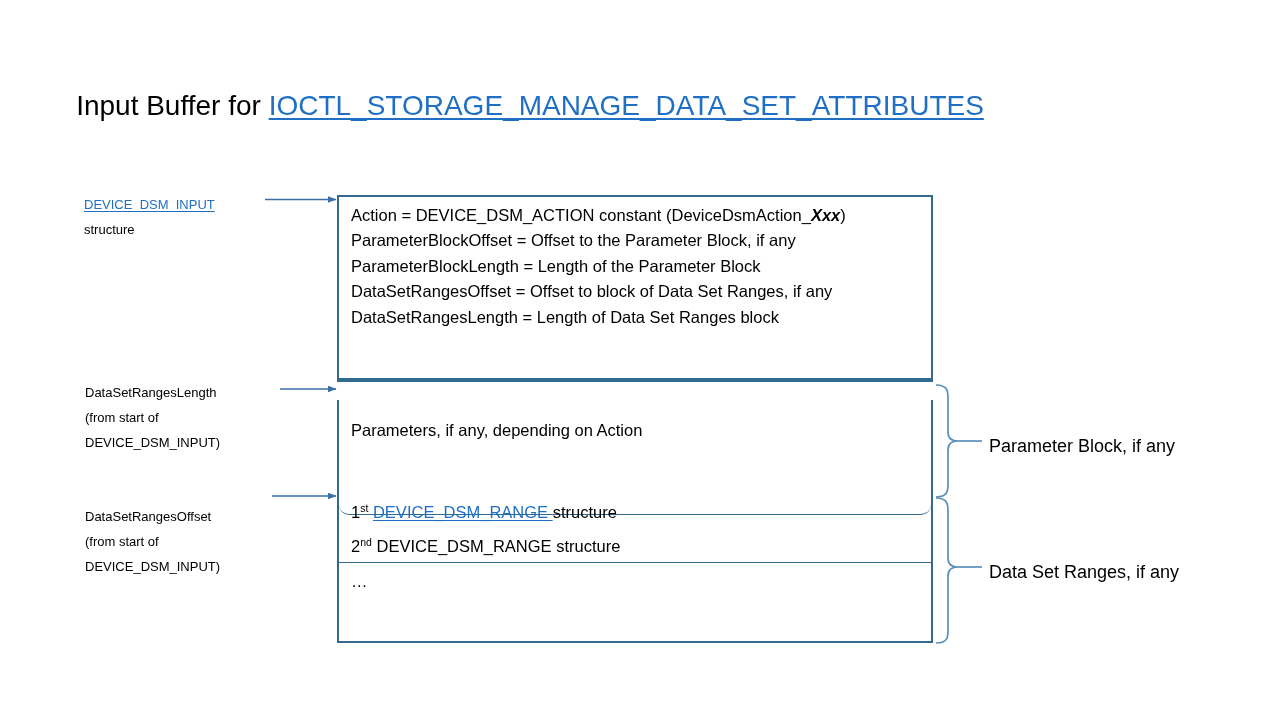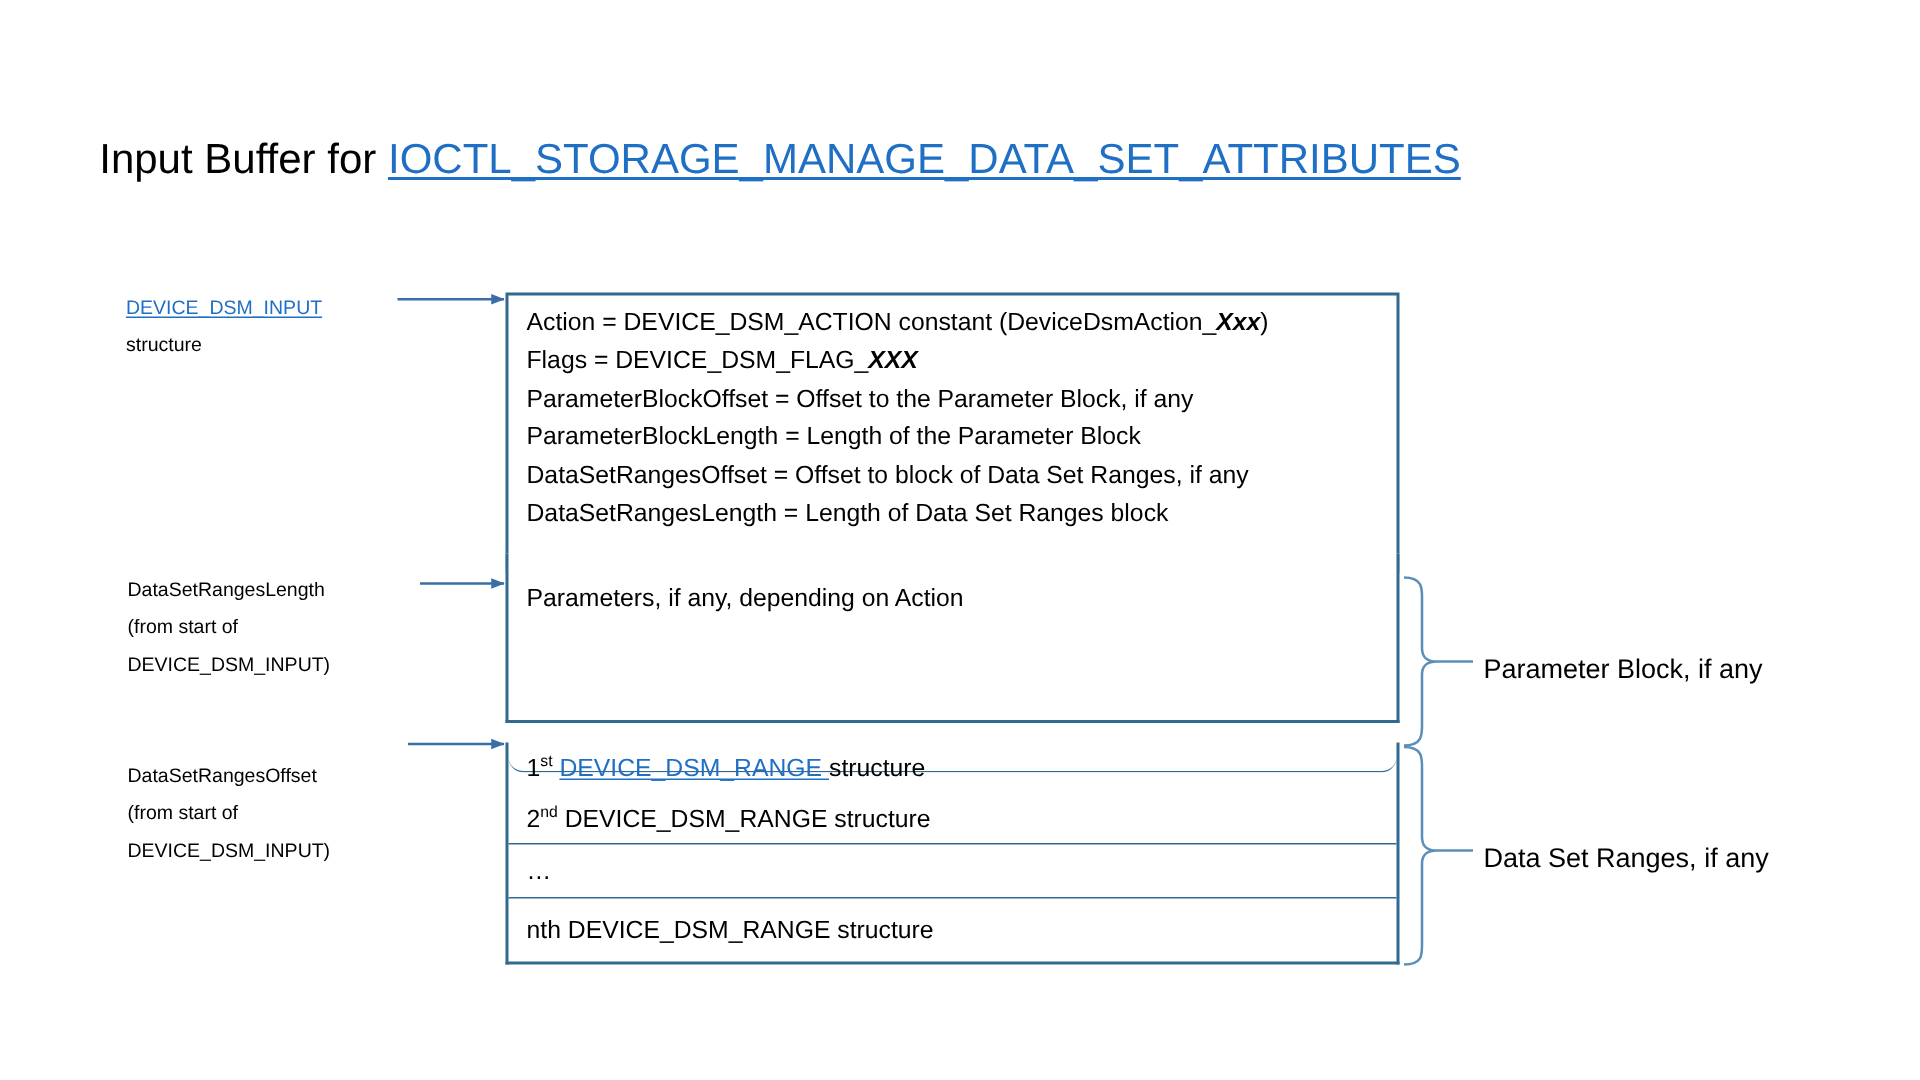--- a/index.html
+++ b/index.html
@@ -20,21 +20,21 @@
     position: absolute;
     left: 0;
     top: 0;
     width: 1280px;
     height: 720px;
   }
 
   
   #slide-title {
     position: absolute;
-    left: 2px;
+    left: 12px;
     top: 88px;
     width: 1036px;
     text-align: center;
     font-size: 28px;
     line-height: 36px;
     white-space: nowrap;
   }
   #slide-title .plain { color: #000000; }
   #slide-title .link {
     color: #1F6FC5;
@@ -82,21 +82,21 @@
   #header-box {
     left: 337px;
     top: 195px;
     width: 596px;
     height: 187px;
     border-bottom: 4px solid #31698F;
   }
 
   #parameters-box {
     left: 337px;
-    top: 369px;
+    top: 400px;
     width: 596px;
     height: 113px;
     border-top: none;
     text-decoration: underline;
   }
 
   #ranges-box {
     left: 337px;
     top: 495px;
     width: 596px;
@@ -193,44 +193,40 @@
 
   <div class="left-label" id="label-data-set-ranges-offset">
     <div>DataSetRangesOffset</div>
     <div>(from start of</div>
     <div>DEVICE_DSM_INPUT)</div>
   </div>
 
   <div class="box" id="header-box">
     <div class="box-text" id="header-lines">
       <span class="line"><span>Action = DEVICE_DSM_ACTION  constant (DeviceDsmAction_</span><span class="bi">Xxx</span><span>)</span></span>
-      <span class="line"><span>Flags = DEVICE_DSM_FLAG_</span><span class="bi">XXX</span><span></span></span>
       <span class="line"><span>ParameterBlockOffset  = Offset to the Parameter Block, if any</span></span>
       <span class="line"><span>ParameterBlockLength  = Length of the Parameter  Block</span></span>
       <span class="line"><span>DataSetRangesOffset  = Offset to block of Data Set Ranges, if any</span></span>
       <span class="line"><span>DataSetRangesLength  = Length of Data Set Ranges block</span></span>
     </div>
   </div>
 
   <div class="box" id="parameters-box">
     <div class="box-text" id="parameters-text">Parameters, if any, depending on Action</div>
   </div>
 
   <div class="box" id="ranges-box">
     <div class="range-row" id="range-row-1">
       <div class="row-text"><span>1</span><sup>st</sup> <span class="link">DEVICE_DSM_RANGE </span><span>structure</span></div>
     </div>
     <div class="range-row" id="range-row-2">
       <div class="row-text"><span>2</span><sup>nd</sup> <span>DEVICE_DSM_RANGE  structure</span></div>
     </div>
     <div class="range-row" id="range-row-3">
       <div class="row-text"><span>…</span></div>
-    </div>
-    <div class="range-row" id="range-row-4">
-      <div class="row-text"><span>nth</span><span> DEVICE_DSM_RANGE  structure</span></div>
     </div>
   </div>
 
   <div class="right-label" id="label-parameter-block">Parameter Block, if any</div>
   <div class="right-label" id="label-data-set-ranges">Data Set Ranges, if any</div>
 
   <svg id="overlay" width="1280" height="720" viewBox="0 0 1280 720">
     <defs>
       <marker id="arrowhead" markerWidth="9" markerHeight="7" refX="8.5" refY="3.5" orient="auto" markerUnits="userSpaceOnUse">
         <path d="M0,0 L9,3.5 L0,7 Z" fill="#3A6EA5"></path>

